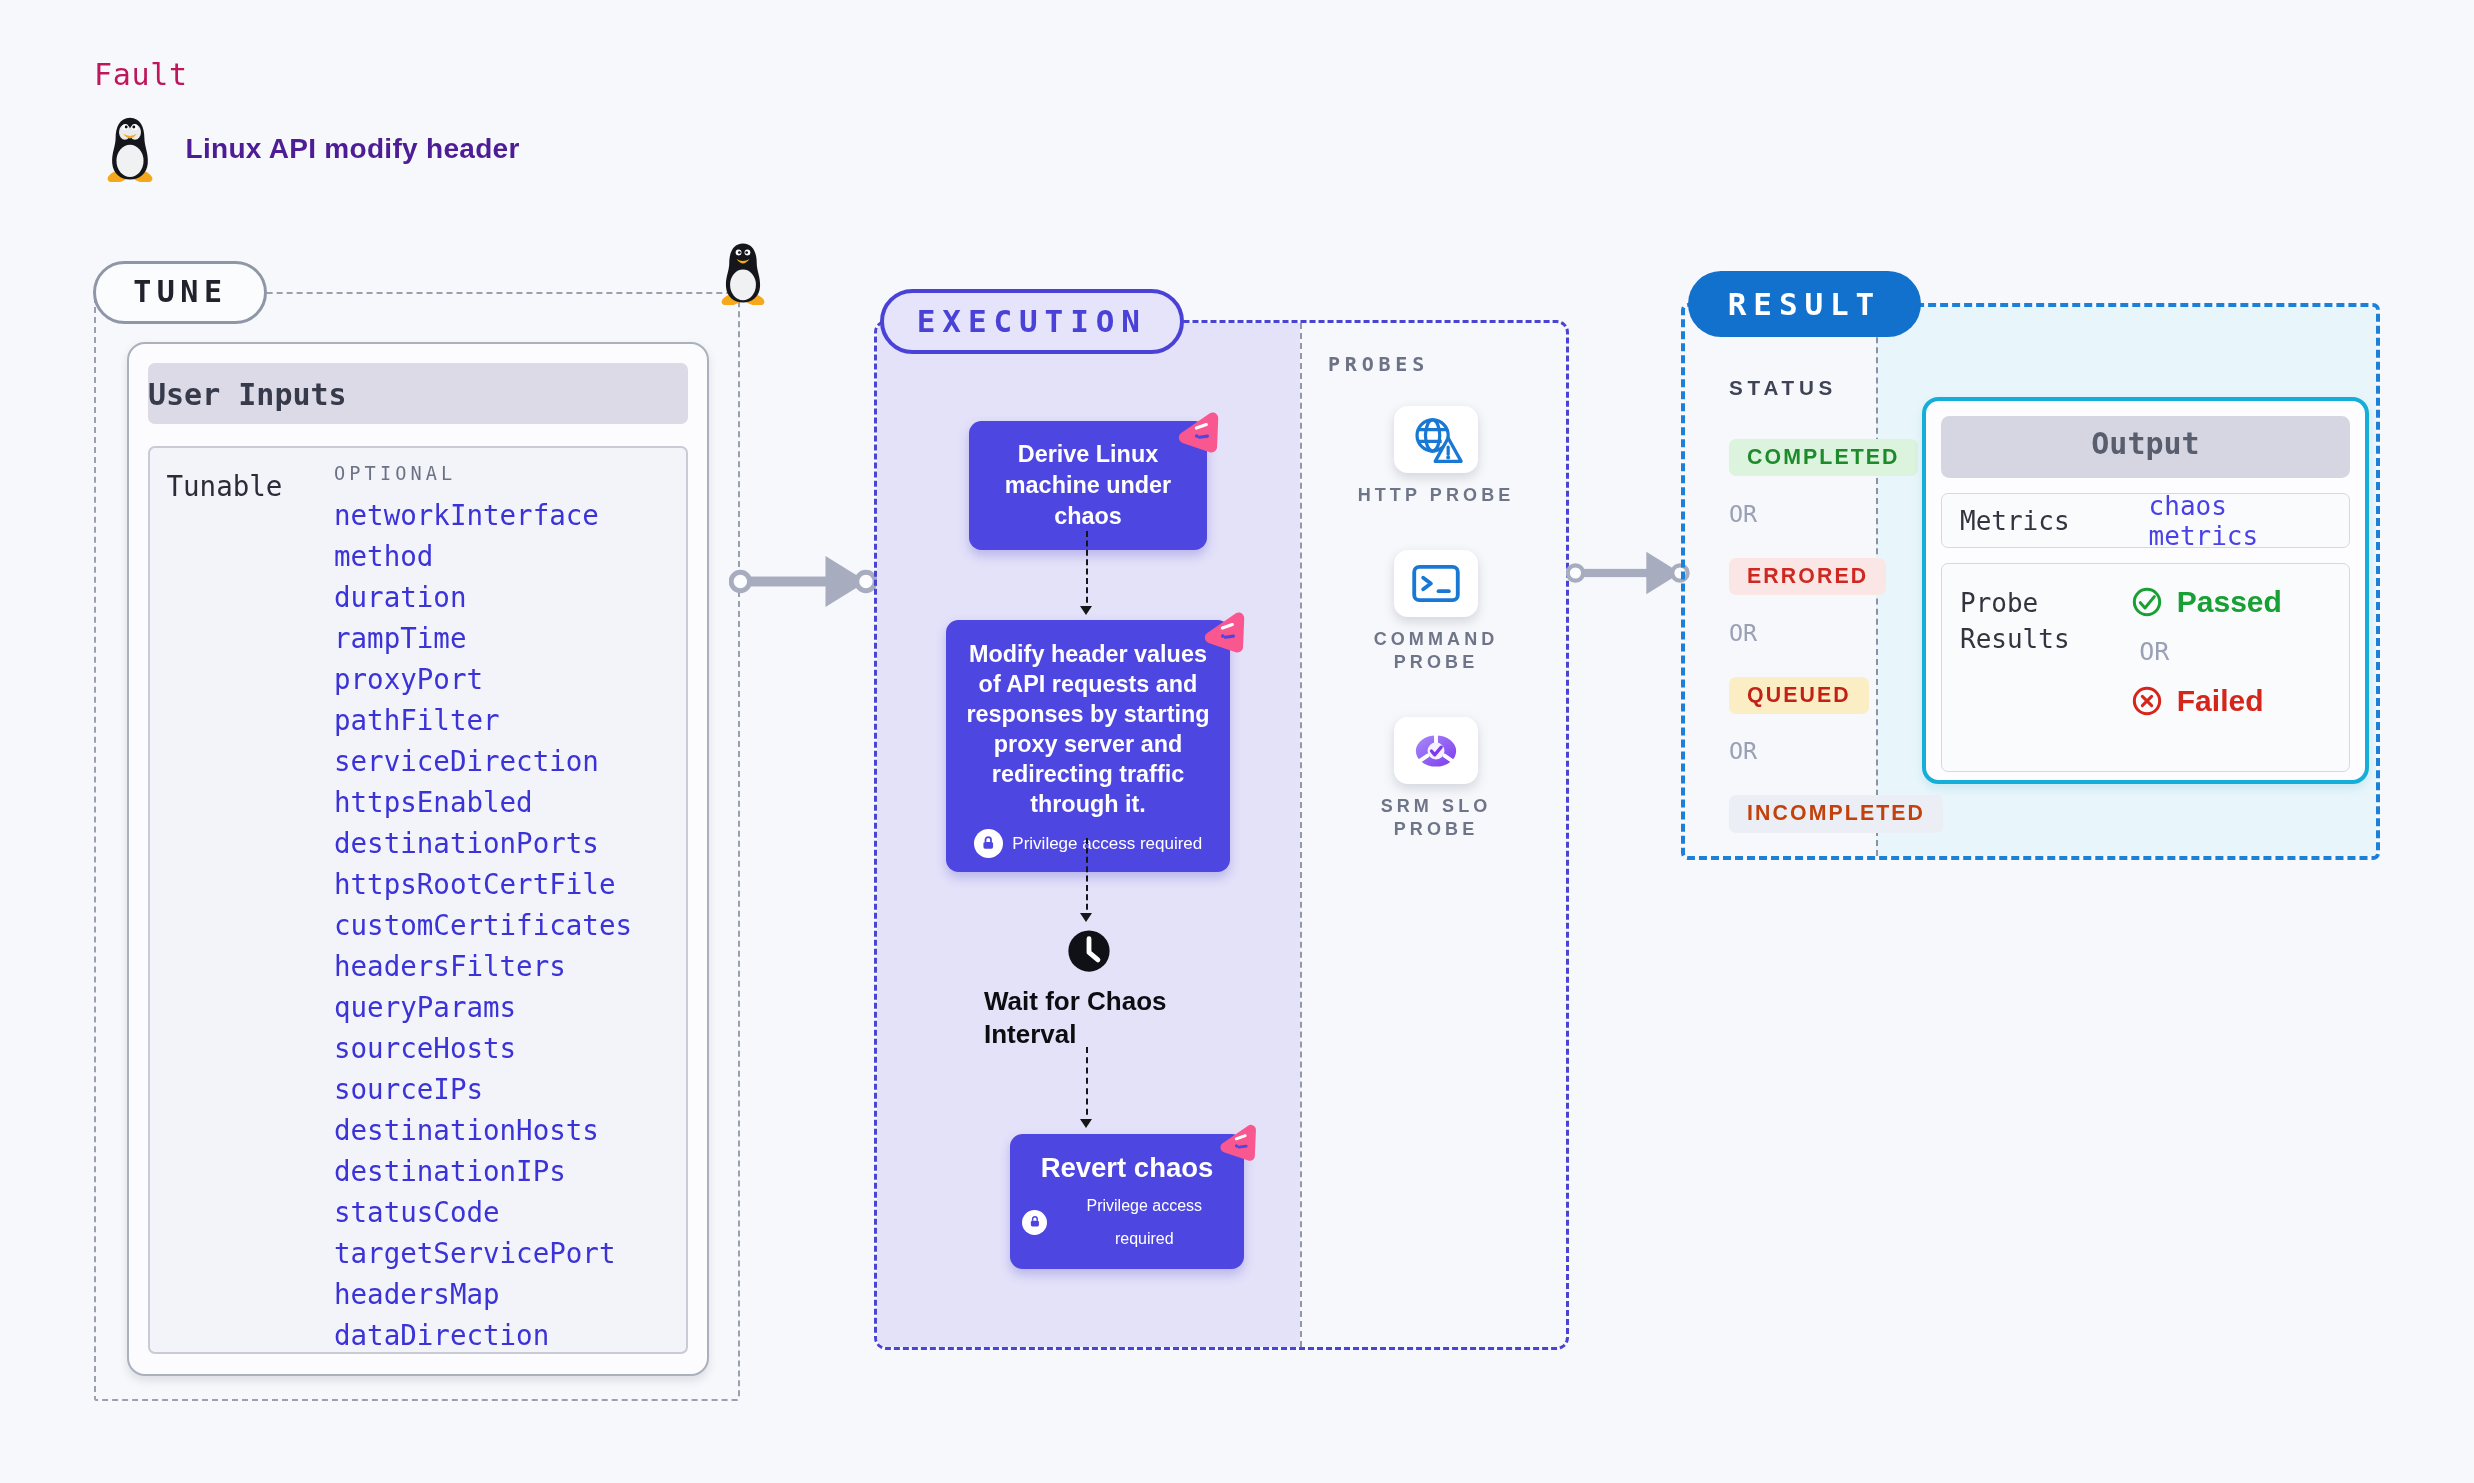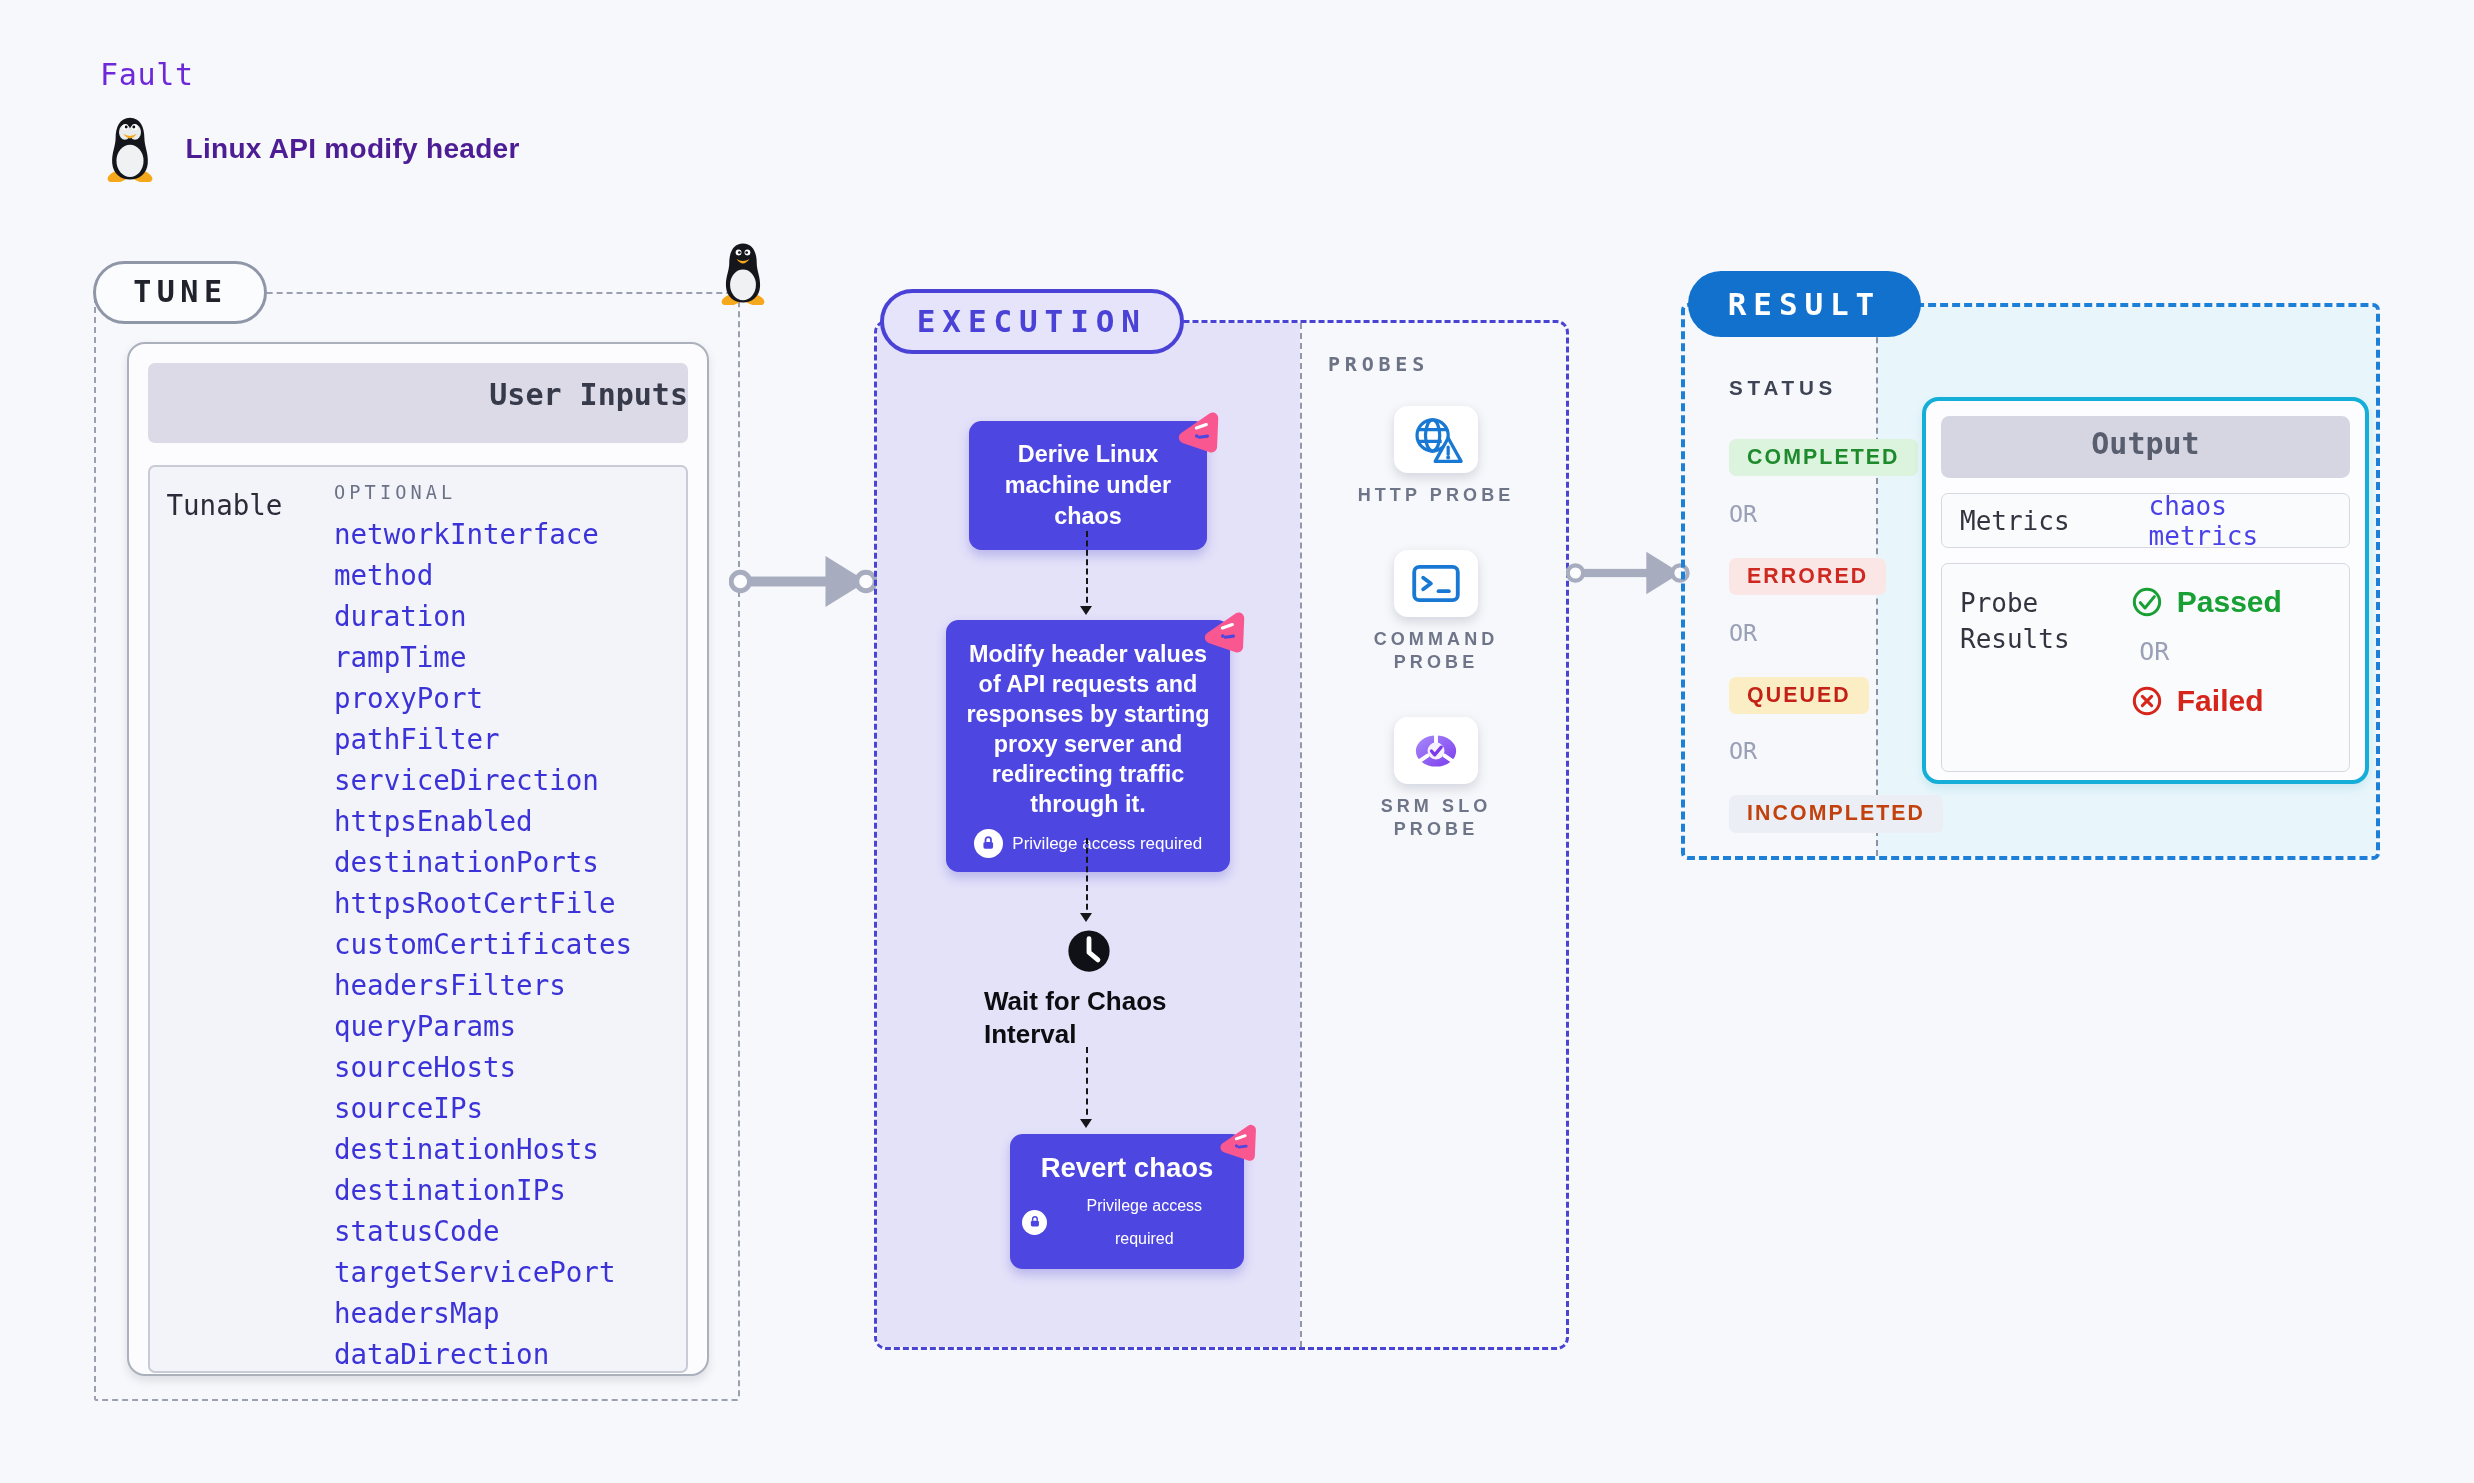--- a/index.html
+++ b/index.html
@@ -7,23 +7,23 @@
   body {
     background:#F7F8FB;
     font-family:"Liberation Sans", sans-serif;
     overflow:hidden;
     position:relative;
   }
   .mono { font-family:"DejaVu Sans Mono","Liberation Mono",monospace; }
 
   
   .eyebrow{
-    position:absolute; left:100px; top:57px;
+    position:absolute; left:94px; top:57px;
     font-family:"DejaVu Sans Mono","Liberation Mono",monospace;
-    font-size:30px; color:#6d28d9; letter-spacing:0.7px;
+    font-size:30px; color:#be185d; letter-spacing:0.7px;
   }
   .title-row{ position:absolute; left:102px; top:116px; display:flex; align-items:center; gap:27.5px;}
   .title-row h1{ font-size:28px; font-weight:bold; color:#4c1d95; letter-spacing:0.3px;}
   .tux-lg{ width:56px; height:66px; }
   .tux-sm{ position:absolute; right:-32px; top:-52px; width:54px; height:63px; }
 
   
   .pill{
     position:absolute; display:inline-block; white-space:nowrap;
     font-family:"DejaVu Sans Mono","Liberation Mono",monospace;
@@ -39,22 +39,22 @@
     left:-2.8px; top:-33px; height:63px; line-height:56px; padding:0 37px;
     background:#FBFCFE; border:3.4px solid #8F96A7; color:#20222C;
     font-size:30px; letter-spacing:5.5px;
   }
   .ui-card{
     position:absolute; left:31px; top:48px; width:582px; height:1034px;
     background:#FCFCFE; border:2.8px solid #ABB0BD; border-radius:18px;
     box-shadow:0 4.1px 8.3px rgba(100,110,130,0.18);
   }
   .ui-header{
-    margin:19px 19px 0 19px; height:80px; line-height:63px;
-    background:#DBDAE6; border-radius:6.9px; text-align:right;
+    margin:19px 19px 0 19px; height:61px; line-height:63px;
+    background:#DBDAE6; border-radius:6.9px; text-align:left;
     font-size:30px; font-weight:bold; color:#363A4B;
   }
   .ui-body{
     position:relative; margin:22px 19px 0 19px; height:908px;
     background:#F3F4F9; border:2.1px solid #C8CBD6; border-radius:6.9px;
   }
   .tunable-label{ position:absolute; left:16.5px; top:22px; font-size:27.5px; color:#2A2D39; }
   .params-col{ position:absolute; left:184px; top:15px; }
   .optional-label{ font-size:18.6px; letter-spacing:4.1px; color:#6C7286; margin-bottom:11px; }
   .params-col ul{ list-style:none; }

